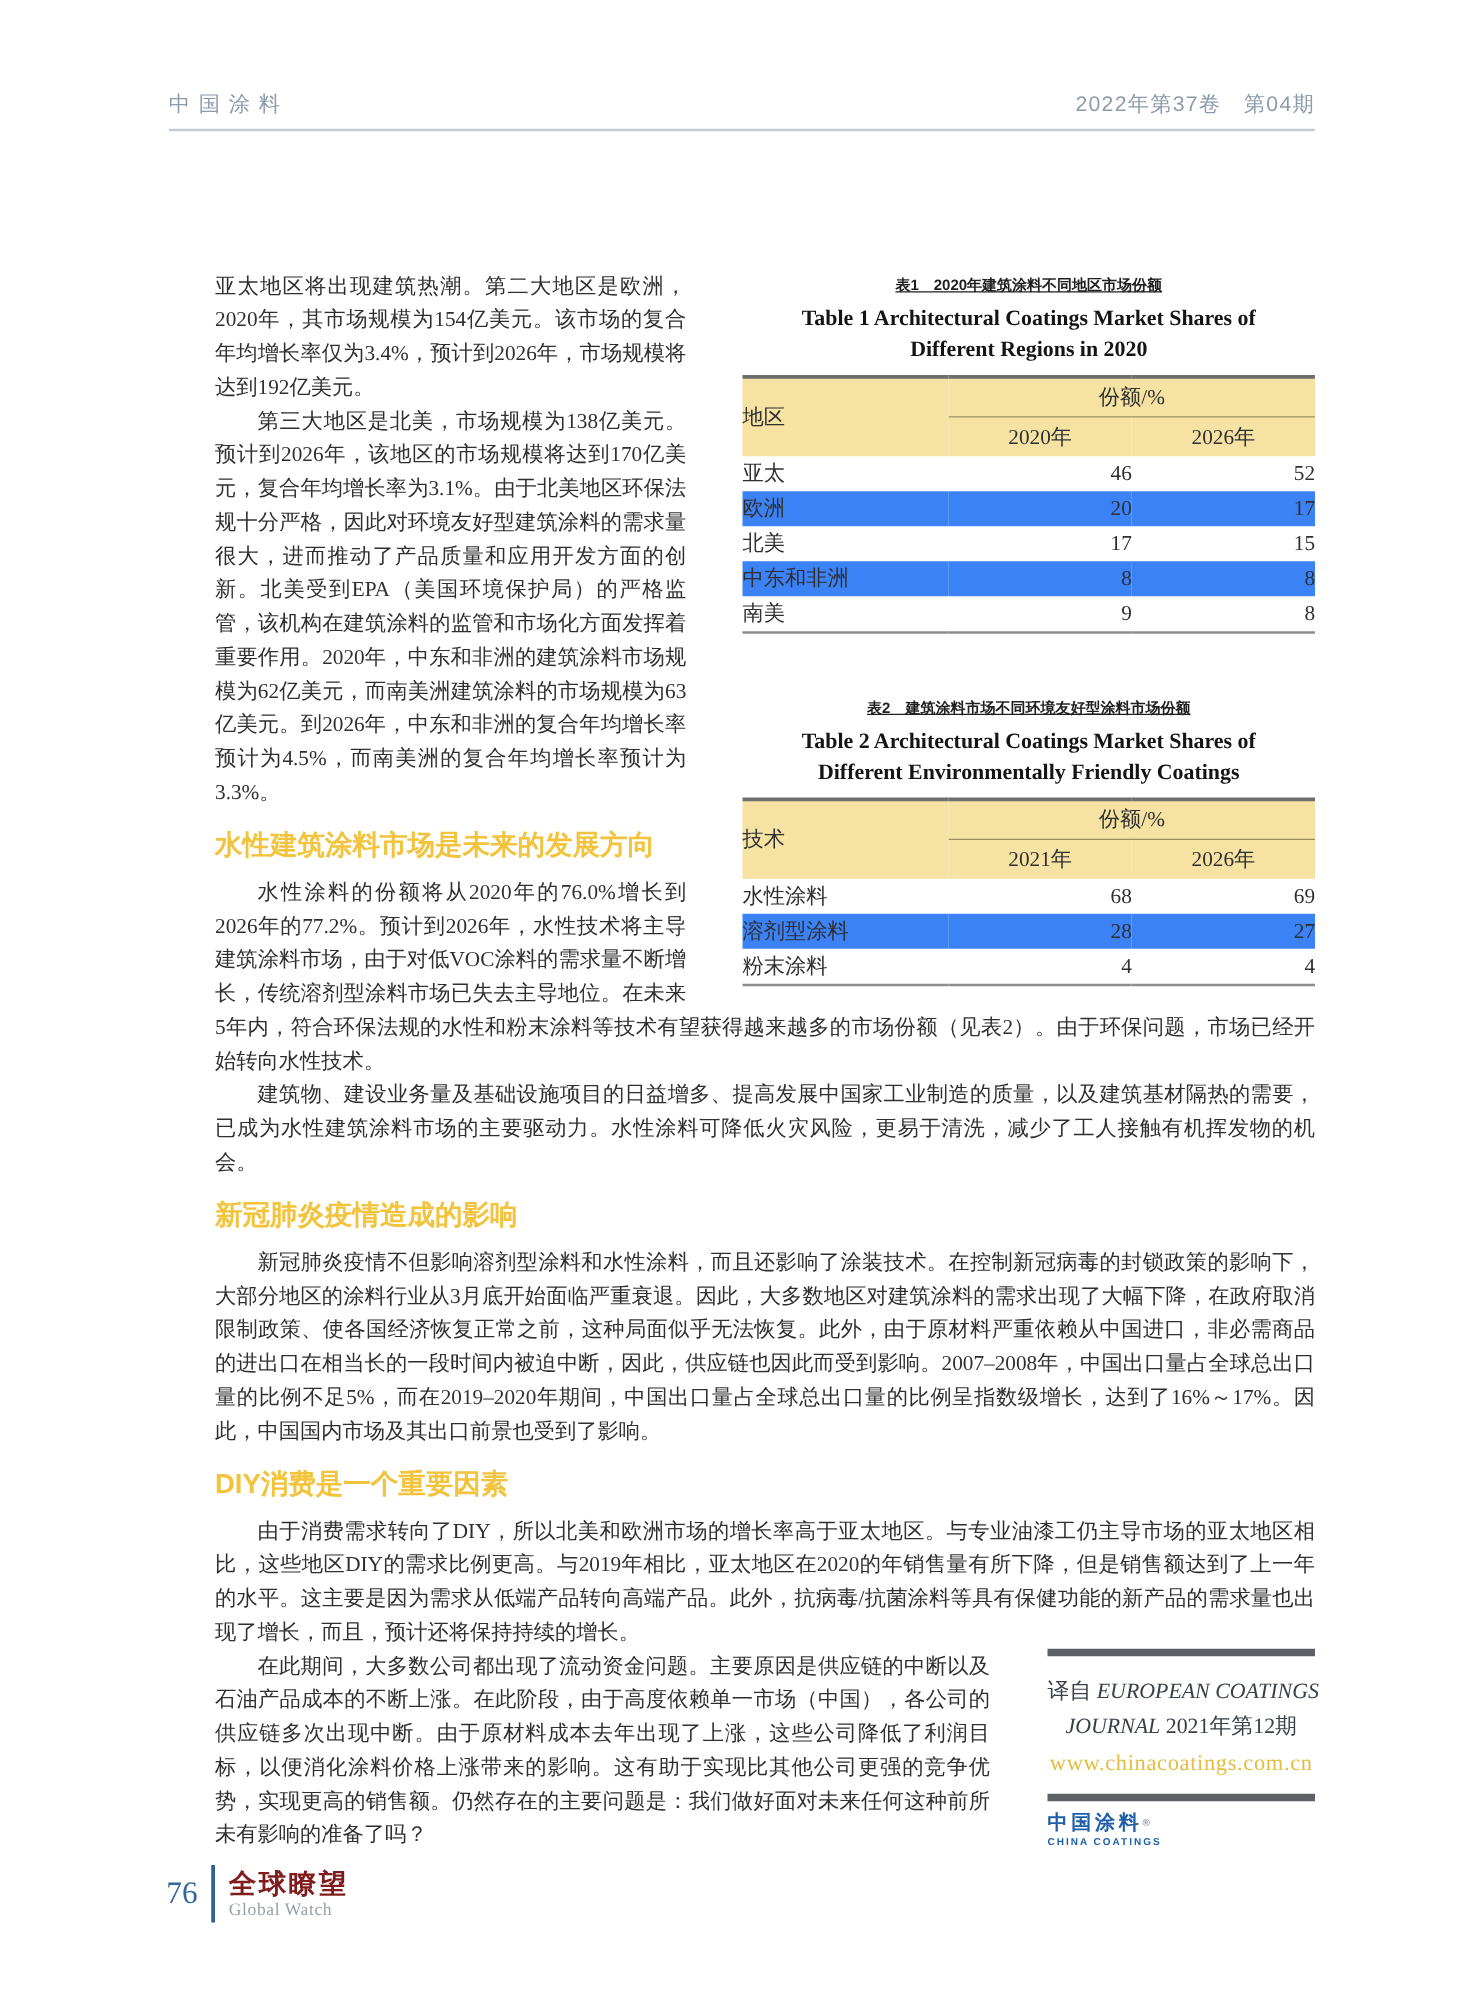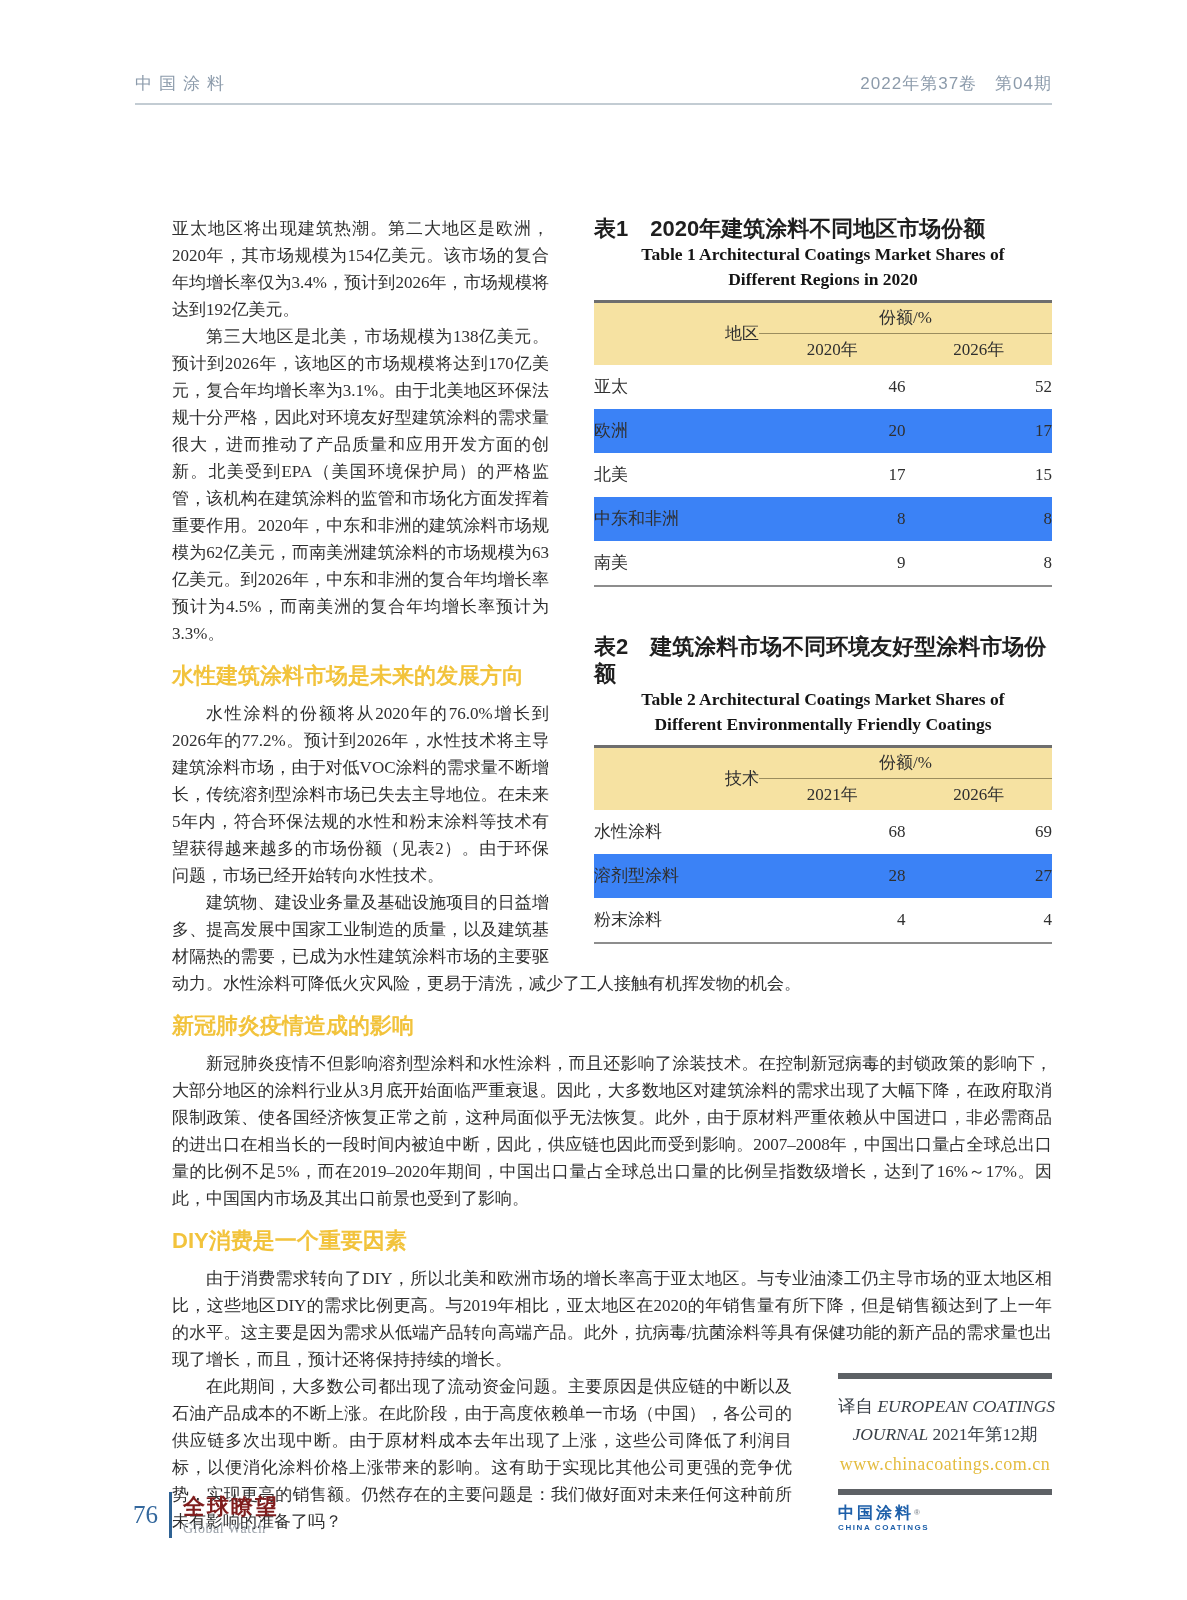--- a/index.html
+++ b/index.html
@@ -35,38 +35,38 @@
   .sec-heading {
     font-family:"Liberation Sans","DejaVu Sans",sans-serif;
     font-weight:bold; font-size:22px; line-height:30px;
     color:#f2c33c; margin:14px 0 9px 0; text-align:left; text-indent:0;
   }
 
   
   .tables-float { float:right; width:458px; margin-left:45px; margin-bottom:6px; }
   .table-block + .table-block { margin-top:46px; }
   .tbl-title-zh {
-    text-align:left; font-family:"Liberation Sans","DejaVu Sans",sans-serif;
-    font-weight:bold; font-size:22px; line-height:27px; color:#1f1f1f; text-indent:0;
+    text-align:center; font-family:"Liberation Sans","DejaVu Sans",sans-serif;
+    font-weight:bold; font-size:12px; line-height:27px; color:#1f1f1f; text-indent:0;text-decoration:underline;
   }
   .tbl-title-en {
     text-align:center; font-weight:bold; font-size:17.5px; line-height:25px;
     color:#141414; text-indent:0;
   }
   table.data-table {
     width:100%; border-collapse:collapse; margin-top:8px;
     border-top:3px solid #6e6e6e; border-bottom:2px solid #8d8d8d;
     font-size:17px; line-height:20px;
   }
   table.data-table th, table.data-table td { font-weight:normal; padding:0; }
   thead th { background:#f6e2a2; }
-  .col-head { width:36%; text-align:right; }
+  .col-head { width:36%; text-align:left; }
   .span-head { height:30px; text-align:center; border-bottom:1.5px solid #9b8d5e; }
   .year-head { height:31px; text-align:center; width:32%; }
-  tbody td { height:44px; }
+  tbody td { height:28px; }
   td.region-cell { text-align:left; padding-left:42px; }
   td.num-cell { text-align:right; }
   tr.stripe td { background:#3b82f6; }
 
   
   .final-block { text-indent:0; }
   .source-float { float:right; width:214px; margin-left:46px; margin-top:0; }
   .source-box {
     border-top:6px solid #5d6165; border-bottom:6px solid #5d6165;
     padding:13px 0 10px 0; text-align:center; color:#3a4048;

